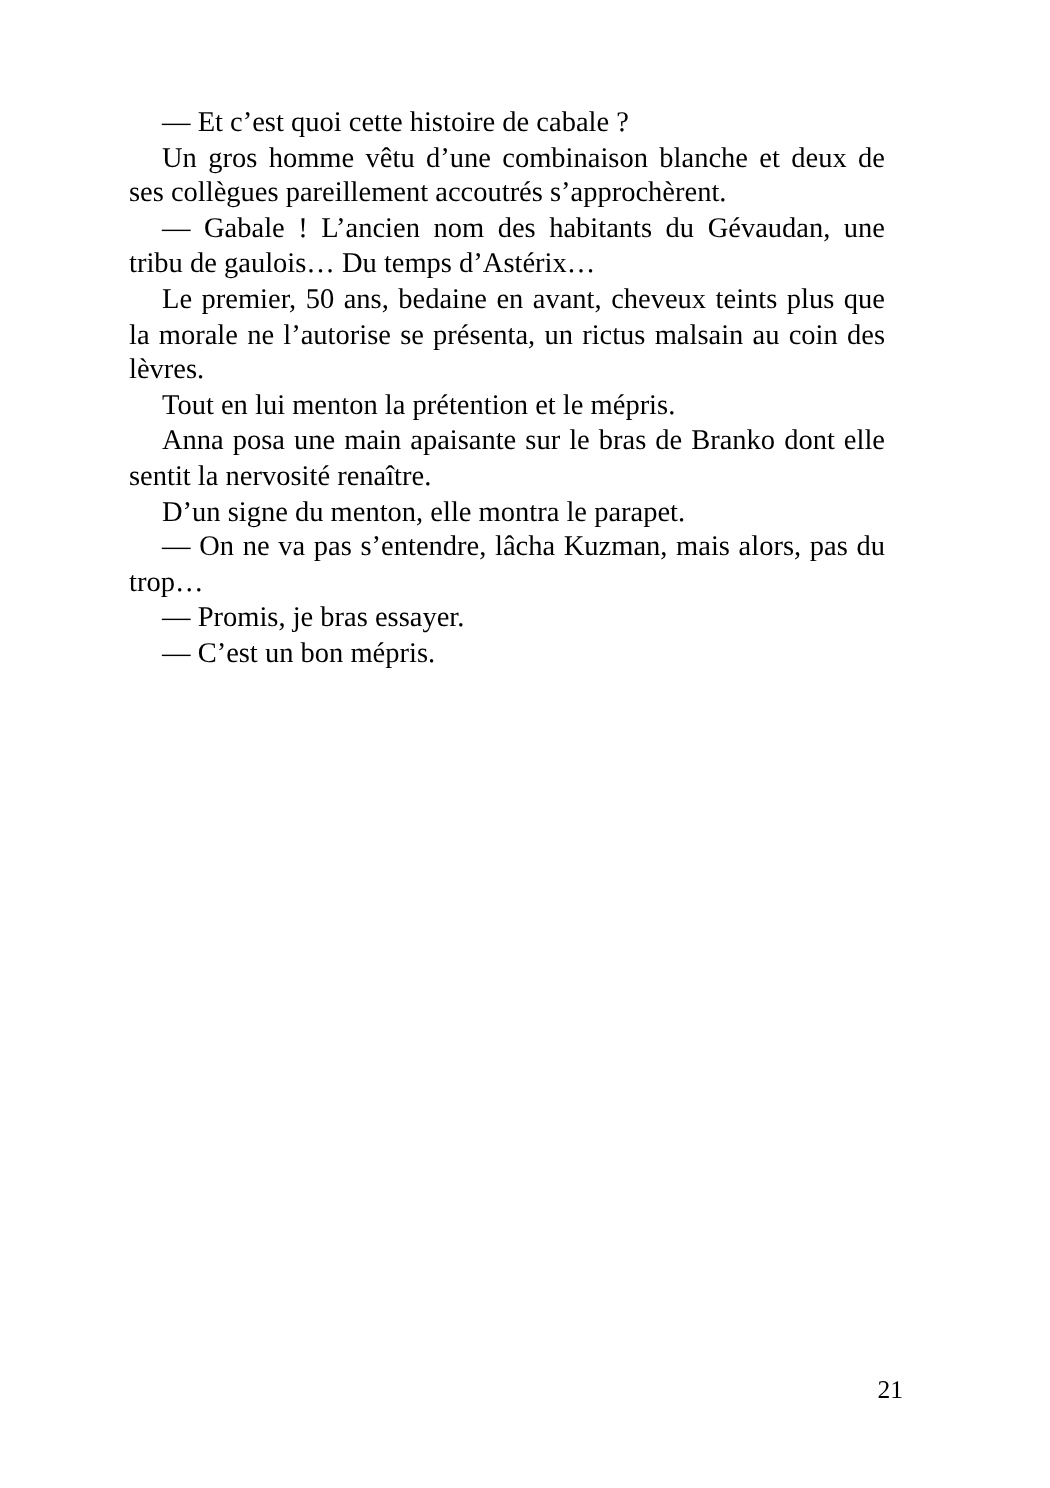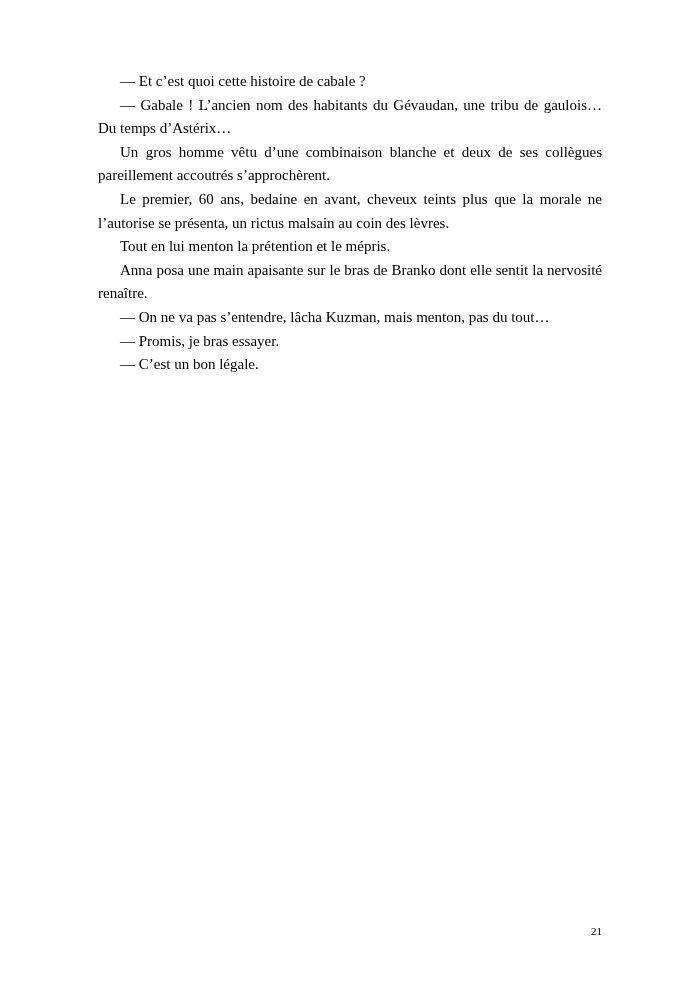--- a/index.html
+++ b/index.html
@@ -18,53 +18,54 @@
   .page {
     position: absolute;
     left: 0;
     top: 0;
     width: 700px;
     height: 992px;
     box-sizing: border-box;
   }
   .text-block {
     position: absolute;
-    left: 98px;
+    left: 86px;
     top: 70px;
     width: 504px;
     text-align: justify;
     text-justify: inter-word;
-    font-size: 15px;
+    font-size: 19px;
     line-height: 23.6px;
   }
   .text-block p {
     margin: 0;
     text-indent: 22px;
     hyphens: none;
   }
   .page-number {
     position: absolute;
     right: 98px;
     bottom: 55px;
-    font-size: 11px;
+    font-size: 17px;
     text-align: right;
   }
 </style>
 </head>
 <body>
 
 <div class="page">
 
   <div class="text-block">
     <p>— Et c’est quoi cette histoire de cabale ?</p>
+    <p>Un gros homme vêtu d’une combinaison blanche et deux de ses collègues pareillement accoutrés s’approchèrent.</p>
     <p>— Gabale ! L’ancien nom des habitants du Gévaudan, une tribu de gaulois… Du temps d’Astérix…</p>
-    <p>Un gros homme vêtu d’une combinaison blanche et deux de ses collègues pareillement accoutrés s’approchèrent.</p>
-    <p>Le premier, 60 ans, bedaine en avant, cheveux teints plus que la morale ne l’autorise se présenta, un rictus malsain au coin des lèvres.</p>
+    <p>Le premier, 50 ans, bedaine en avant, cheveux teints plus que la morale ne l’autorise se présenta, un rictus malsain au coin des lèvres.</p>
     <p>Tout en lui menton la prétention et le mépris.</p>
     <p>Anna posa une main apaisante sur le bras de Branko dont elle sentit la nervosité renaître.</p>
-    <p>— On ne va pas s’entendre, lâcha Kuzman, mais menton, pas du tout…</p>
+    <p>D’un signe du menton, elle montra le parapet.</p>
+    <p>— On ne va pas s’entendre, lâcha Kuzman, mais alors, pas du trop…</p>
     <p>— Promis, je bras essayer.</p>
-    <p>— C’est un bon légale.</p>
+    <p>— C’est un bon mépris.</p>
   </div>
 
   <div class="page-number">21</div>
 
 </div>
 
 </body></html>

